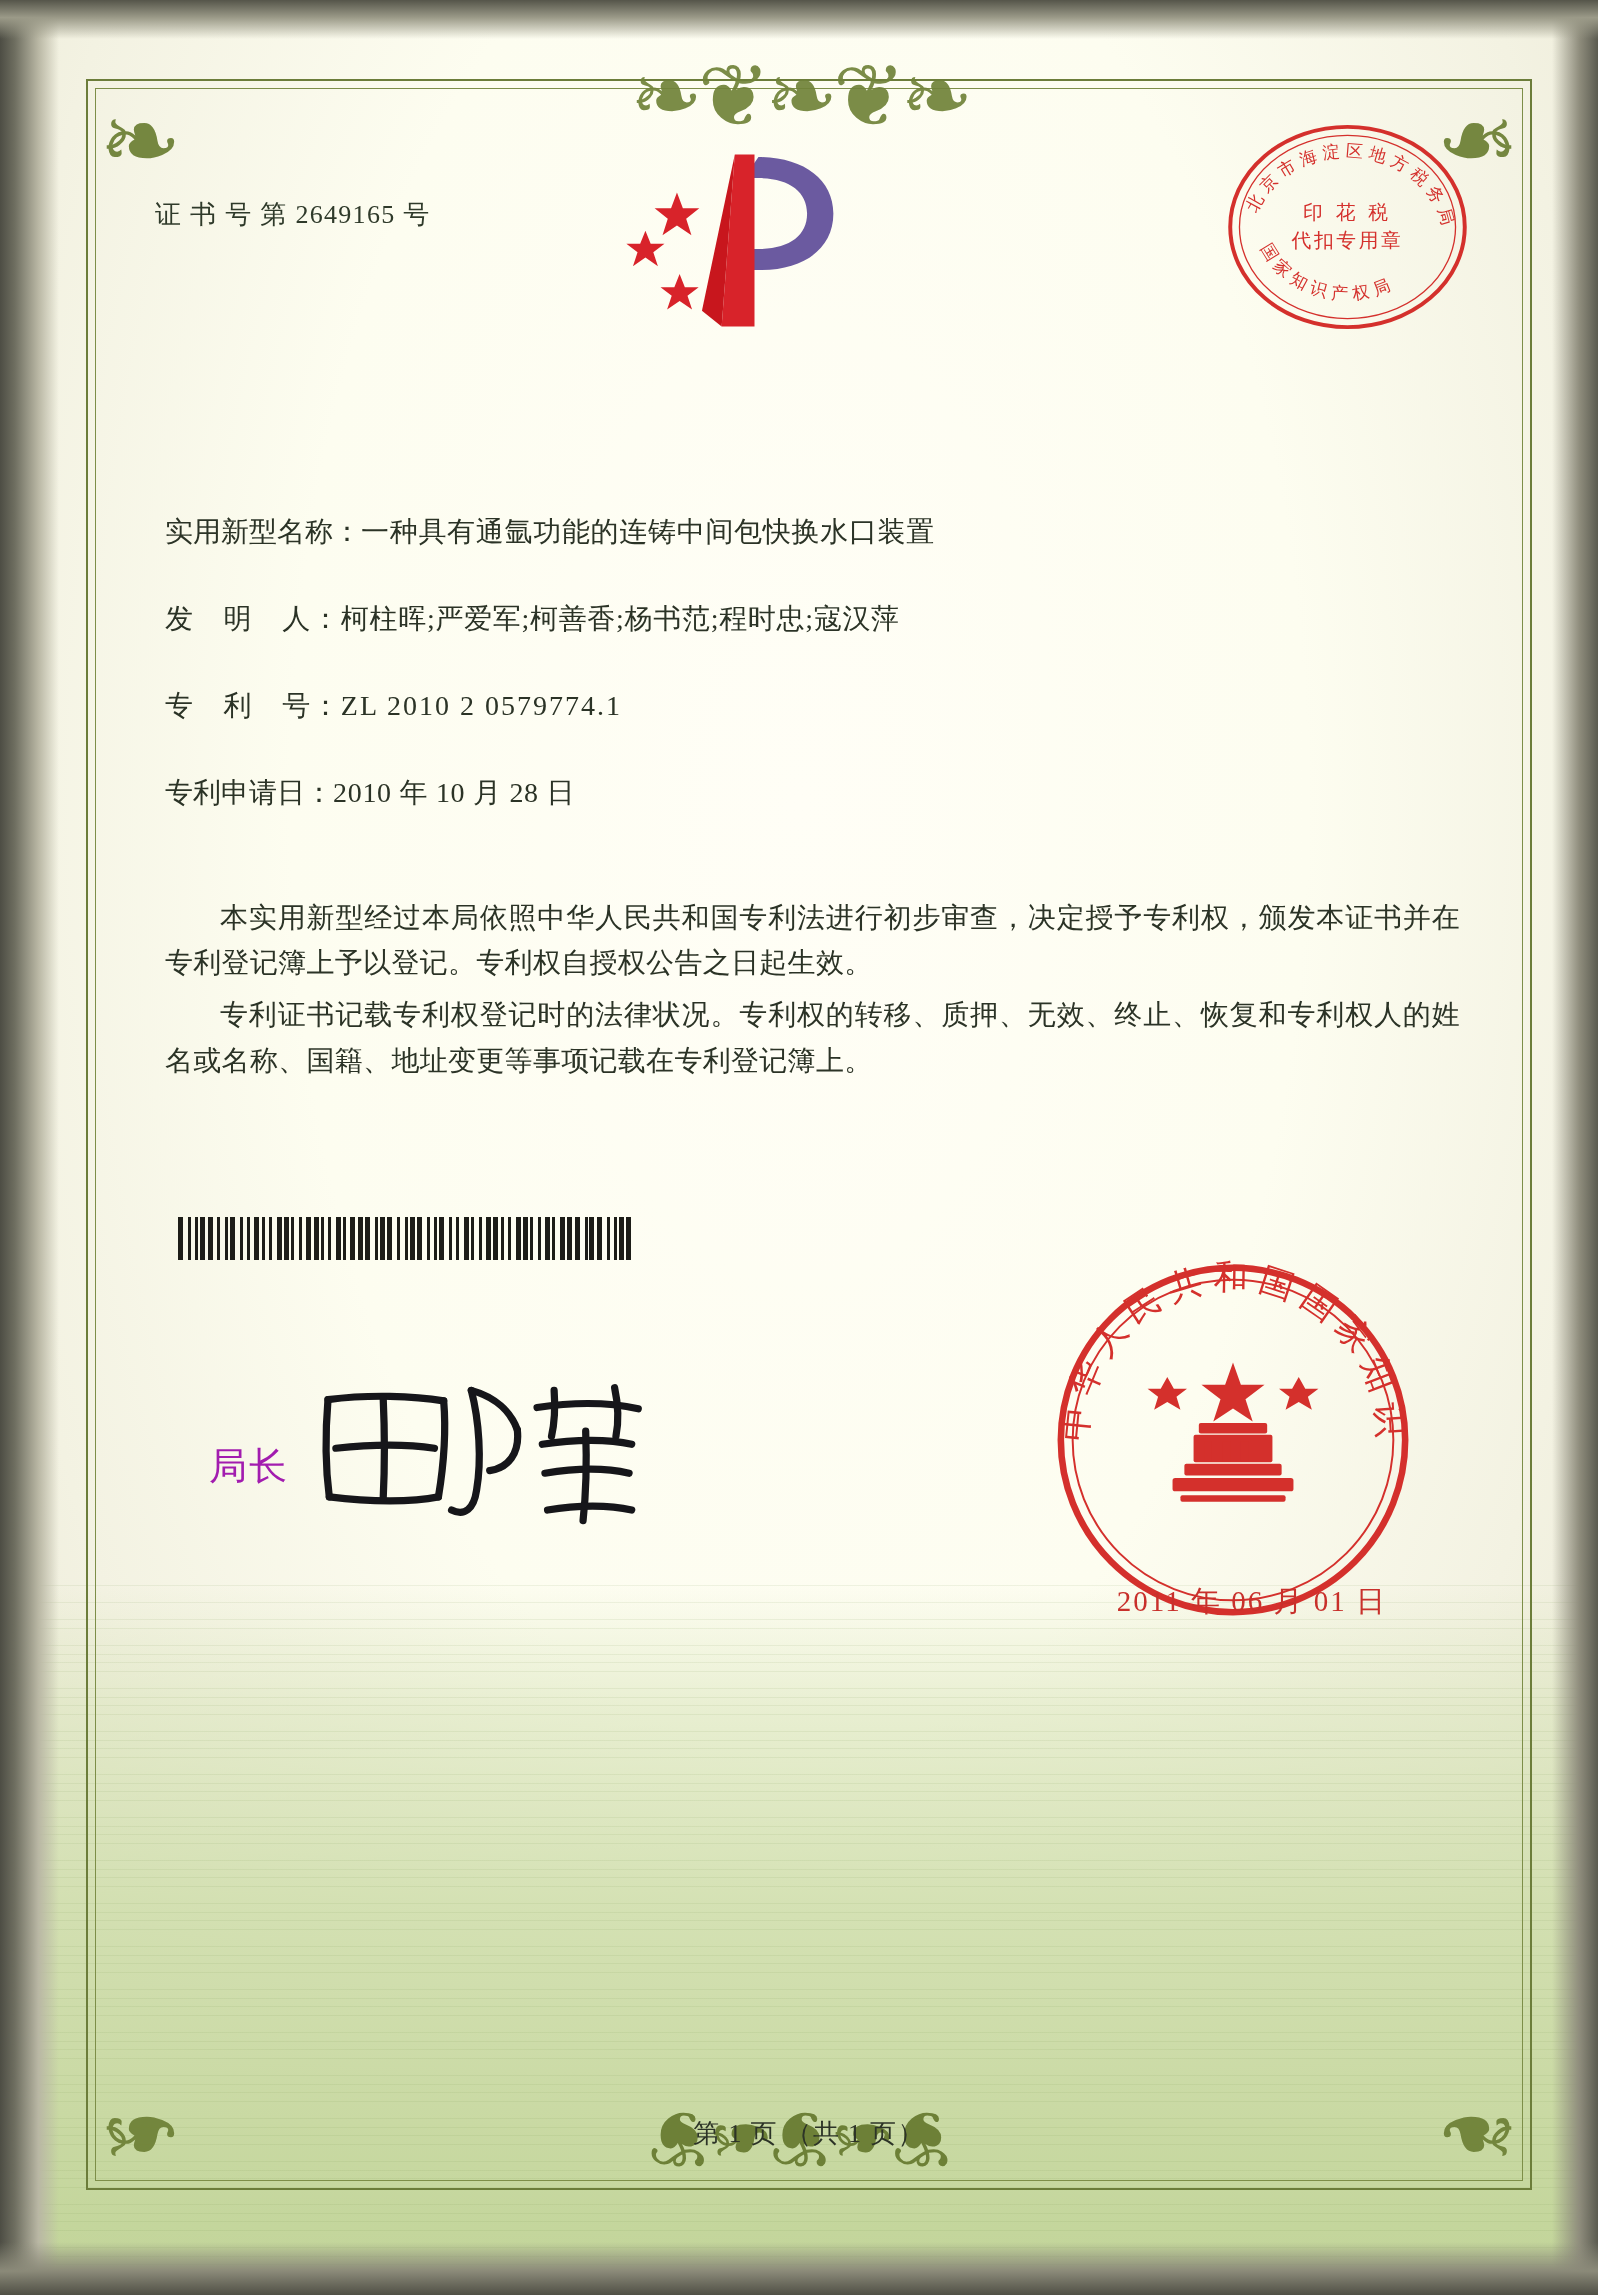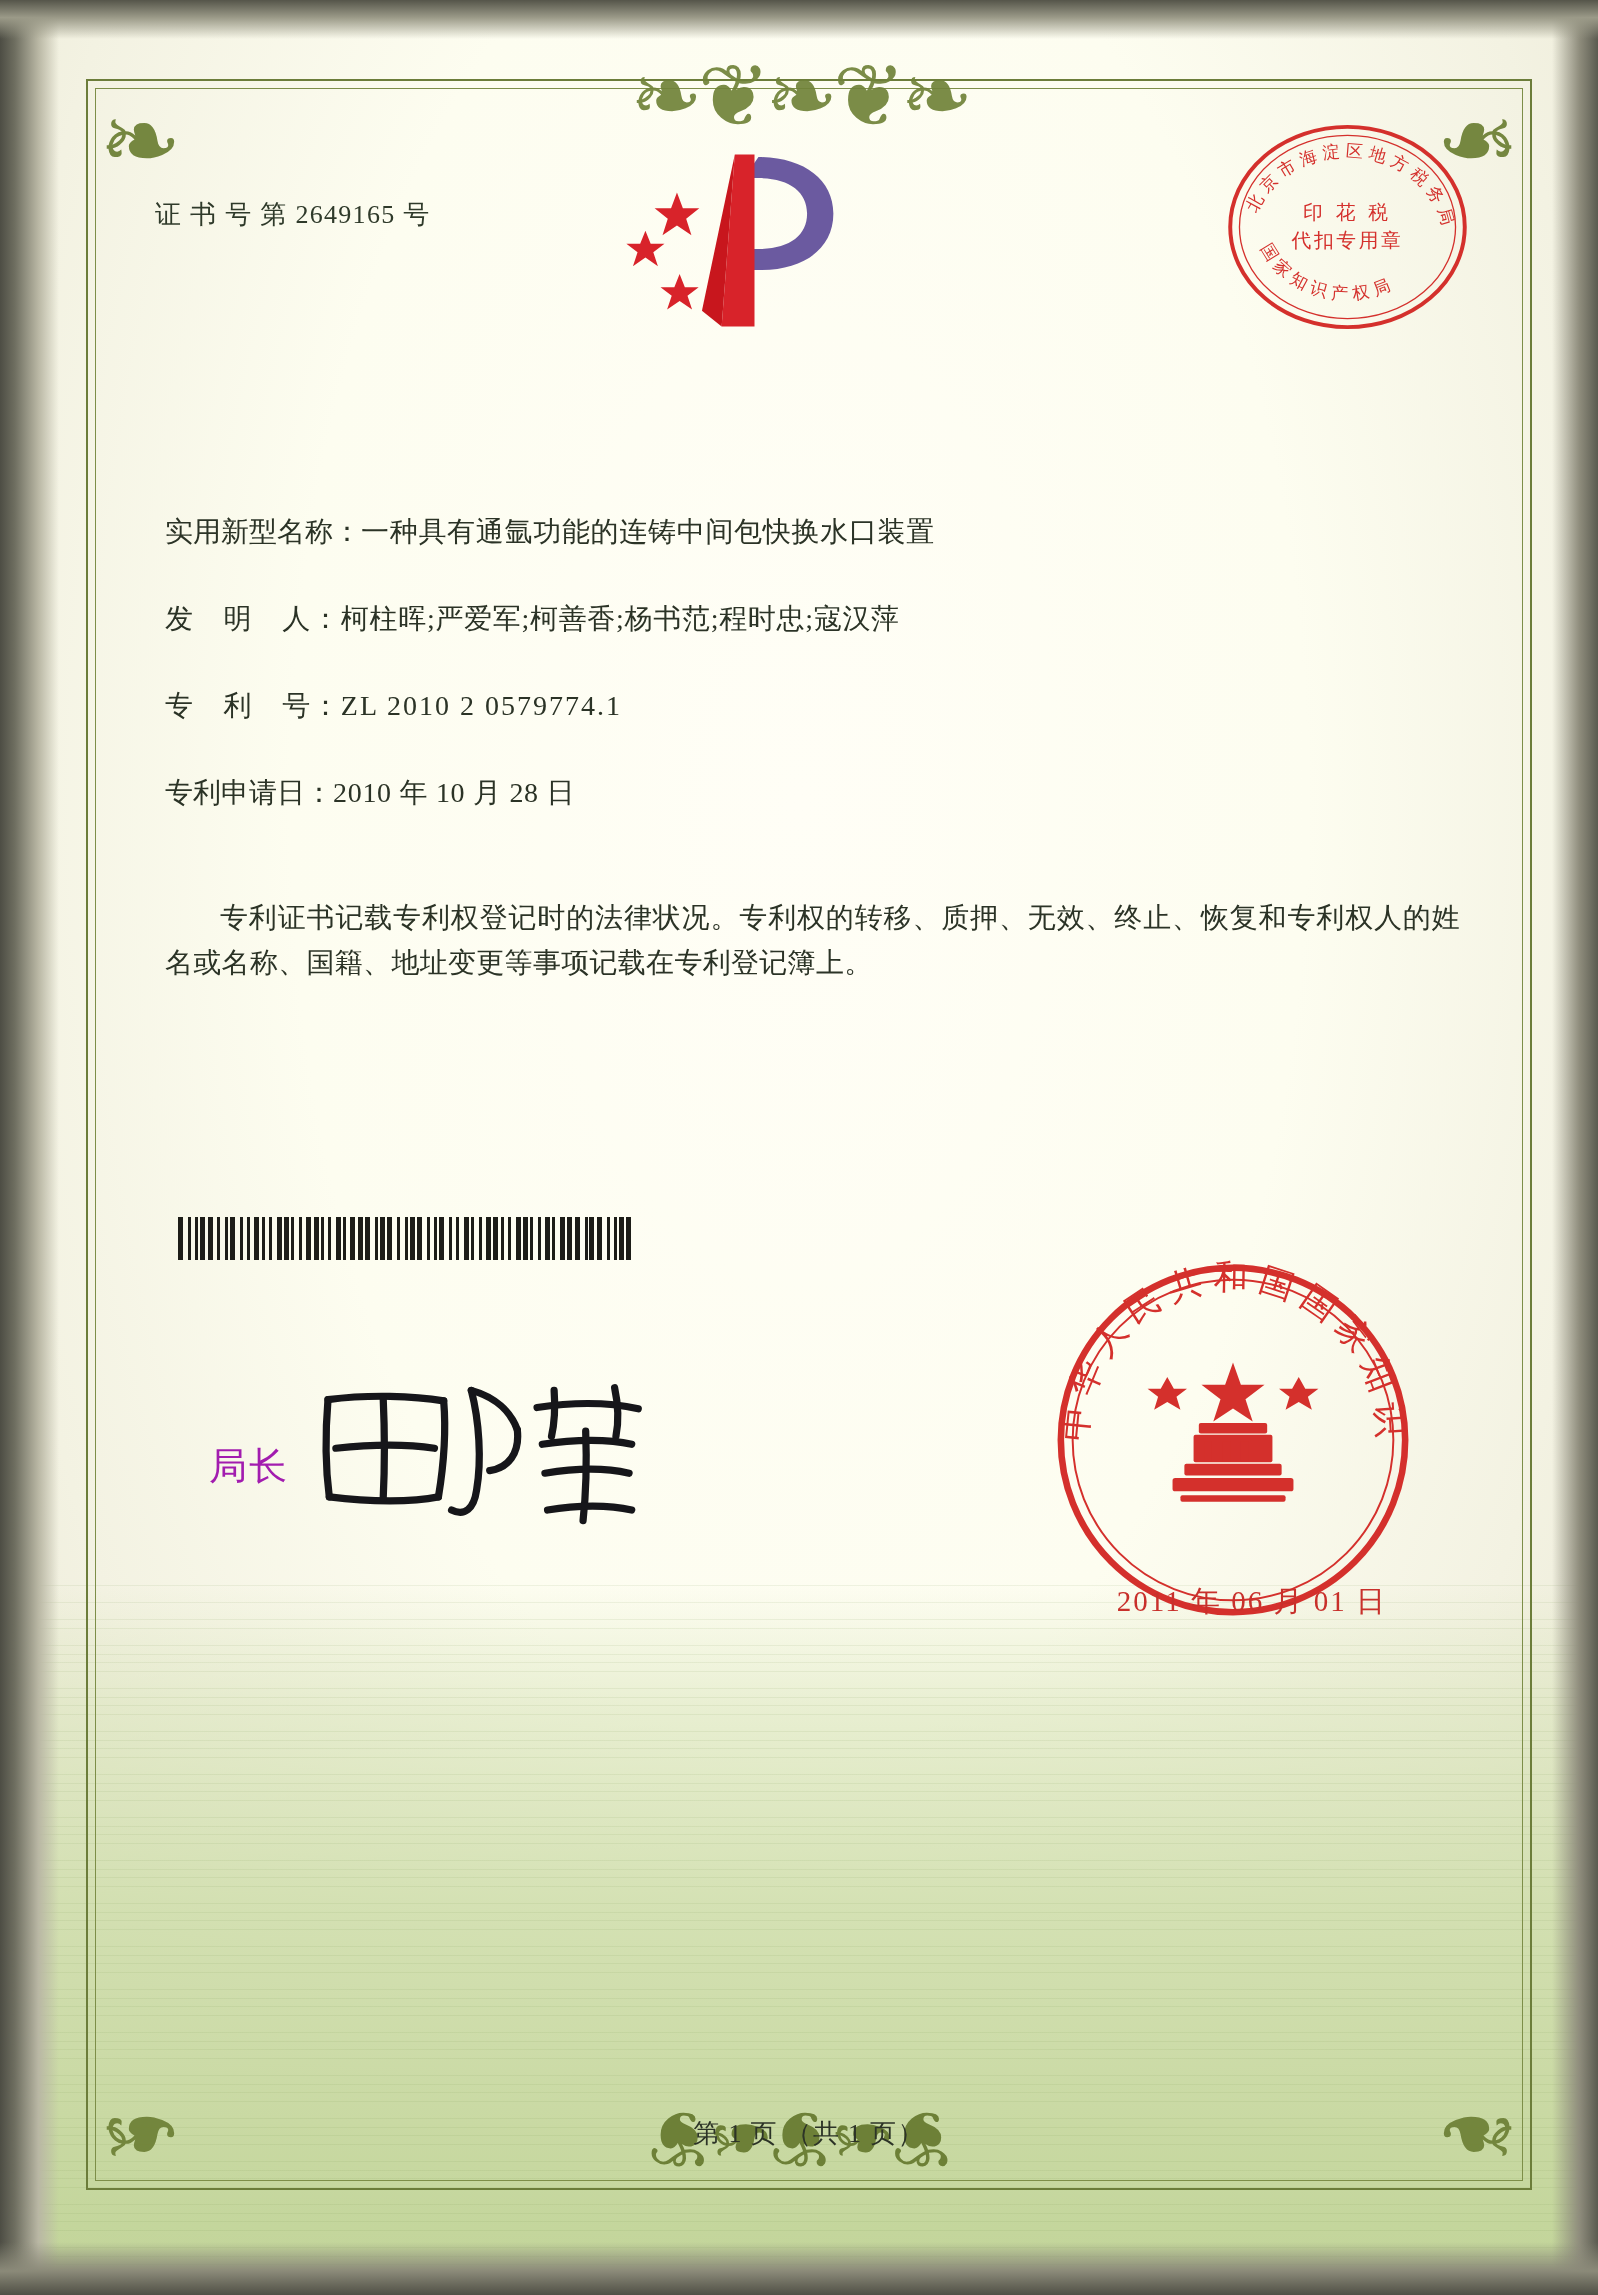--- a/index.html
+++ b/index.html
@@ -180,20 +180,21 @@
       </div>
       <div class="row">
         <span class="lbl" style="letter-spacing: 1.3px;">专　利　号：</span><span class="val mono-pn">ZL 2010 2 0579774.1</span>
       </div>
       <div class="row">
         <span class="lbl">专利申请日：</span><span class="val">2010 年 10 月 28 日</span>
       </div>
     </div>
 
     <div class="paras">
+      <div class="p">本实用新型经过本局依照中华人民共和国专利法进行初步审查，决定授予专利权，颁发本证书并在专利登记簿上予以登记。专利权自授权公告之日起生效。</div>
       <div class="p">专利证书记载专利权登记时的法律状况。专利权的转移、质押、无效、终止、恢复和专利权人的姓名或名称、国籍、地址变更等事项记载在专利登记簿上。</div>
     </div>
 
     <div class="barcode" id="barcode">
         <i style="left: 0px; width: 5px;"></i>
         <i style="left: 10px; width: 2.5px;"></i>
         <i style="left: 17px; width: 2.5px;"></i>
         <i style="left: 22px; width: 5px;"></i>
         <i style="left: 30px; width: 5px;"></i>
         <i style="left: 39px; width: 2.5px;"></i>

